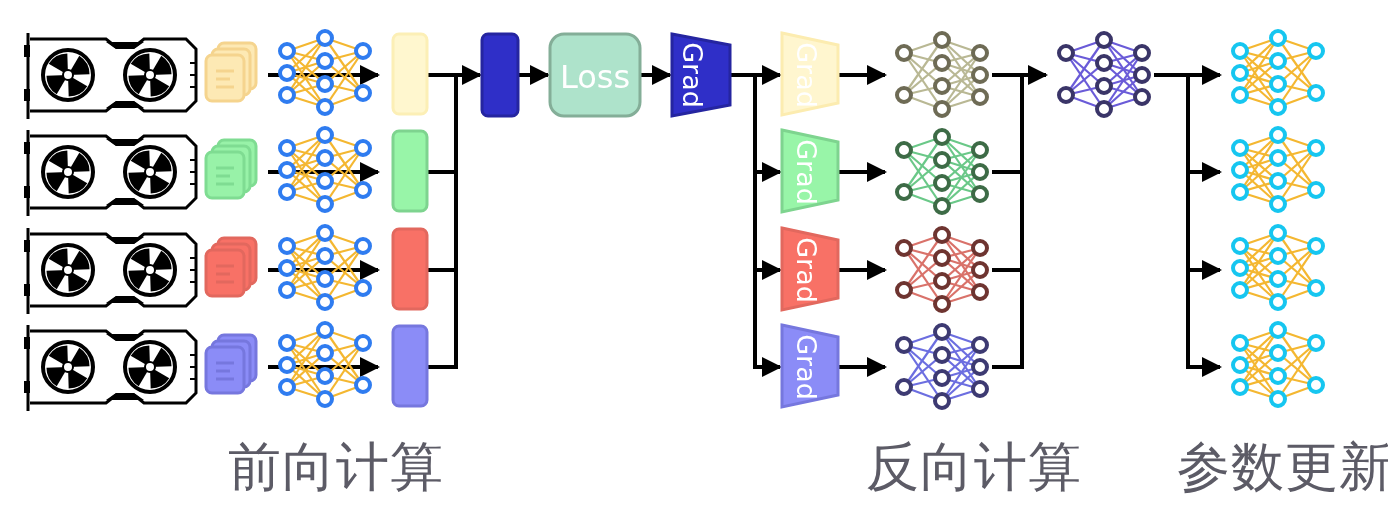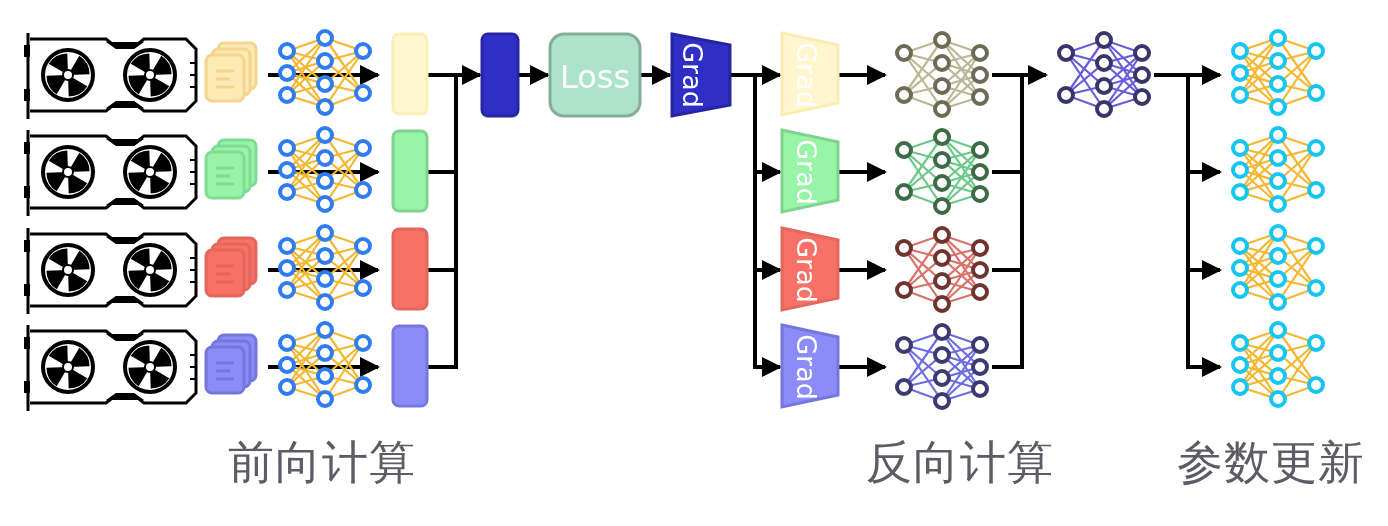--- a/index.html
+++ b/index.html
@@ -1,18 +1,18 @@
 <!DOCTYPE html>
 <html><head>
 <meta charset="utf-8">
 <style>
   html, body { margin: 0; padding: 0; background: #ffffff; }
   body { width: 1388px; height: 526px; position: relative; overflow: hidden; font-family: "DejaVu Sans", sans-serif; }
   #diagram { position: absolute; left: 0; top: 0; width: 1388px; height: 526px; }
-  .phase-label { position: absolute; top: 432px; font-size: 46px; color: #5c5b66; font-family: "DejaVu Sans", sans-serif; letter-spacing: 1px; white-space: nowrap; }
+  .phase-label { position: absolute; top: 432px; font-size: 53px; color: #5c5b66; font-family: "DejaVu Sans", sans-serif; letter-spacing: 1px; white-space: nowrap; }
   #lbl-forward { left: 228px; }
   #lbl-backward { left: 866px; }
   #lbl-update { left: 1164px; margin-left: 13px; }
   .svgtext { font-family: "DejaVu Sans", sans-serif; }
 </style>
 </head>
 <body>
 
 <svg id="diagram" xmlns="http://www.w3.org/2000/svg" width="1388" height="526" viewBox="0 0 1388 526">
   <defs>

